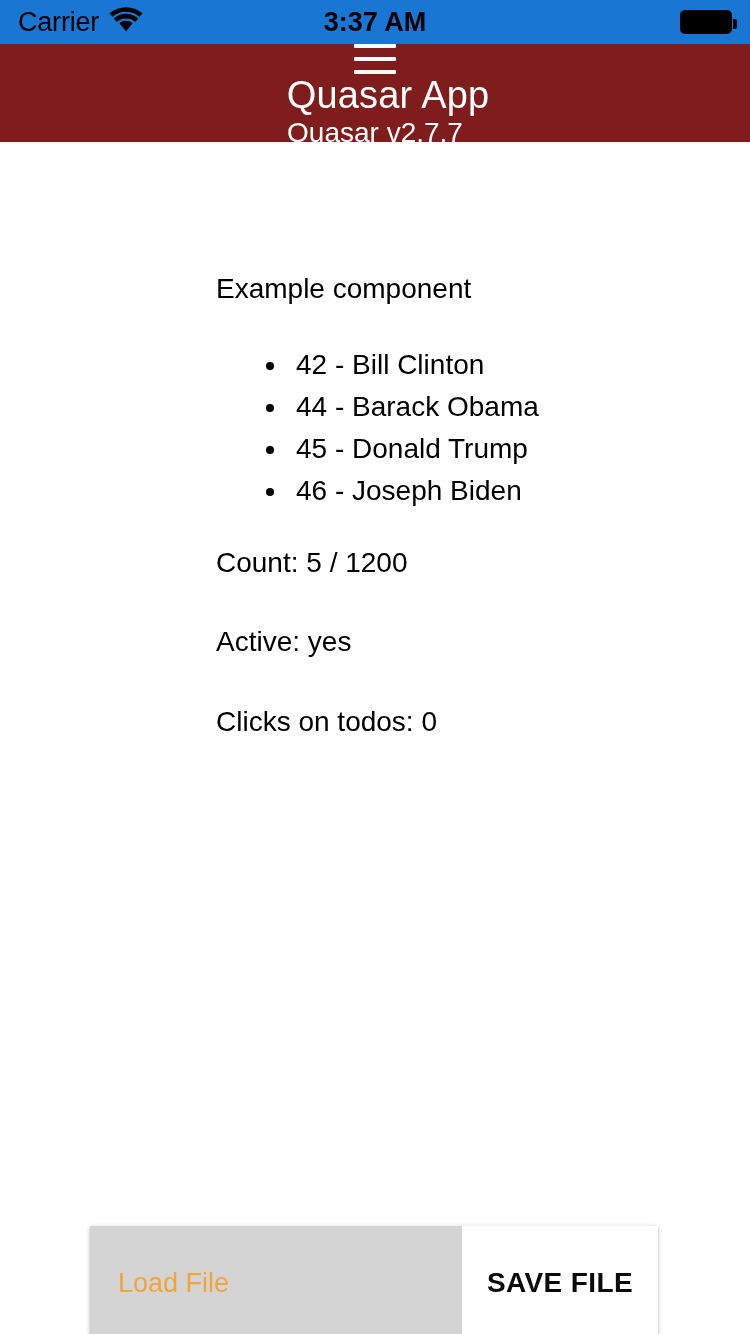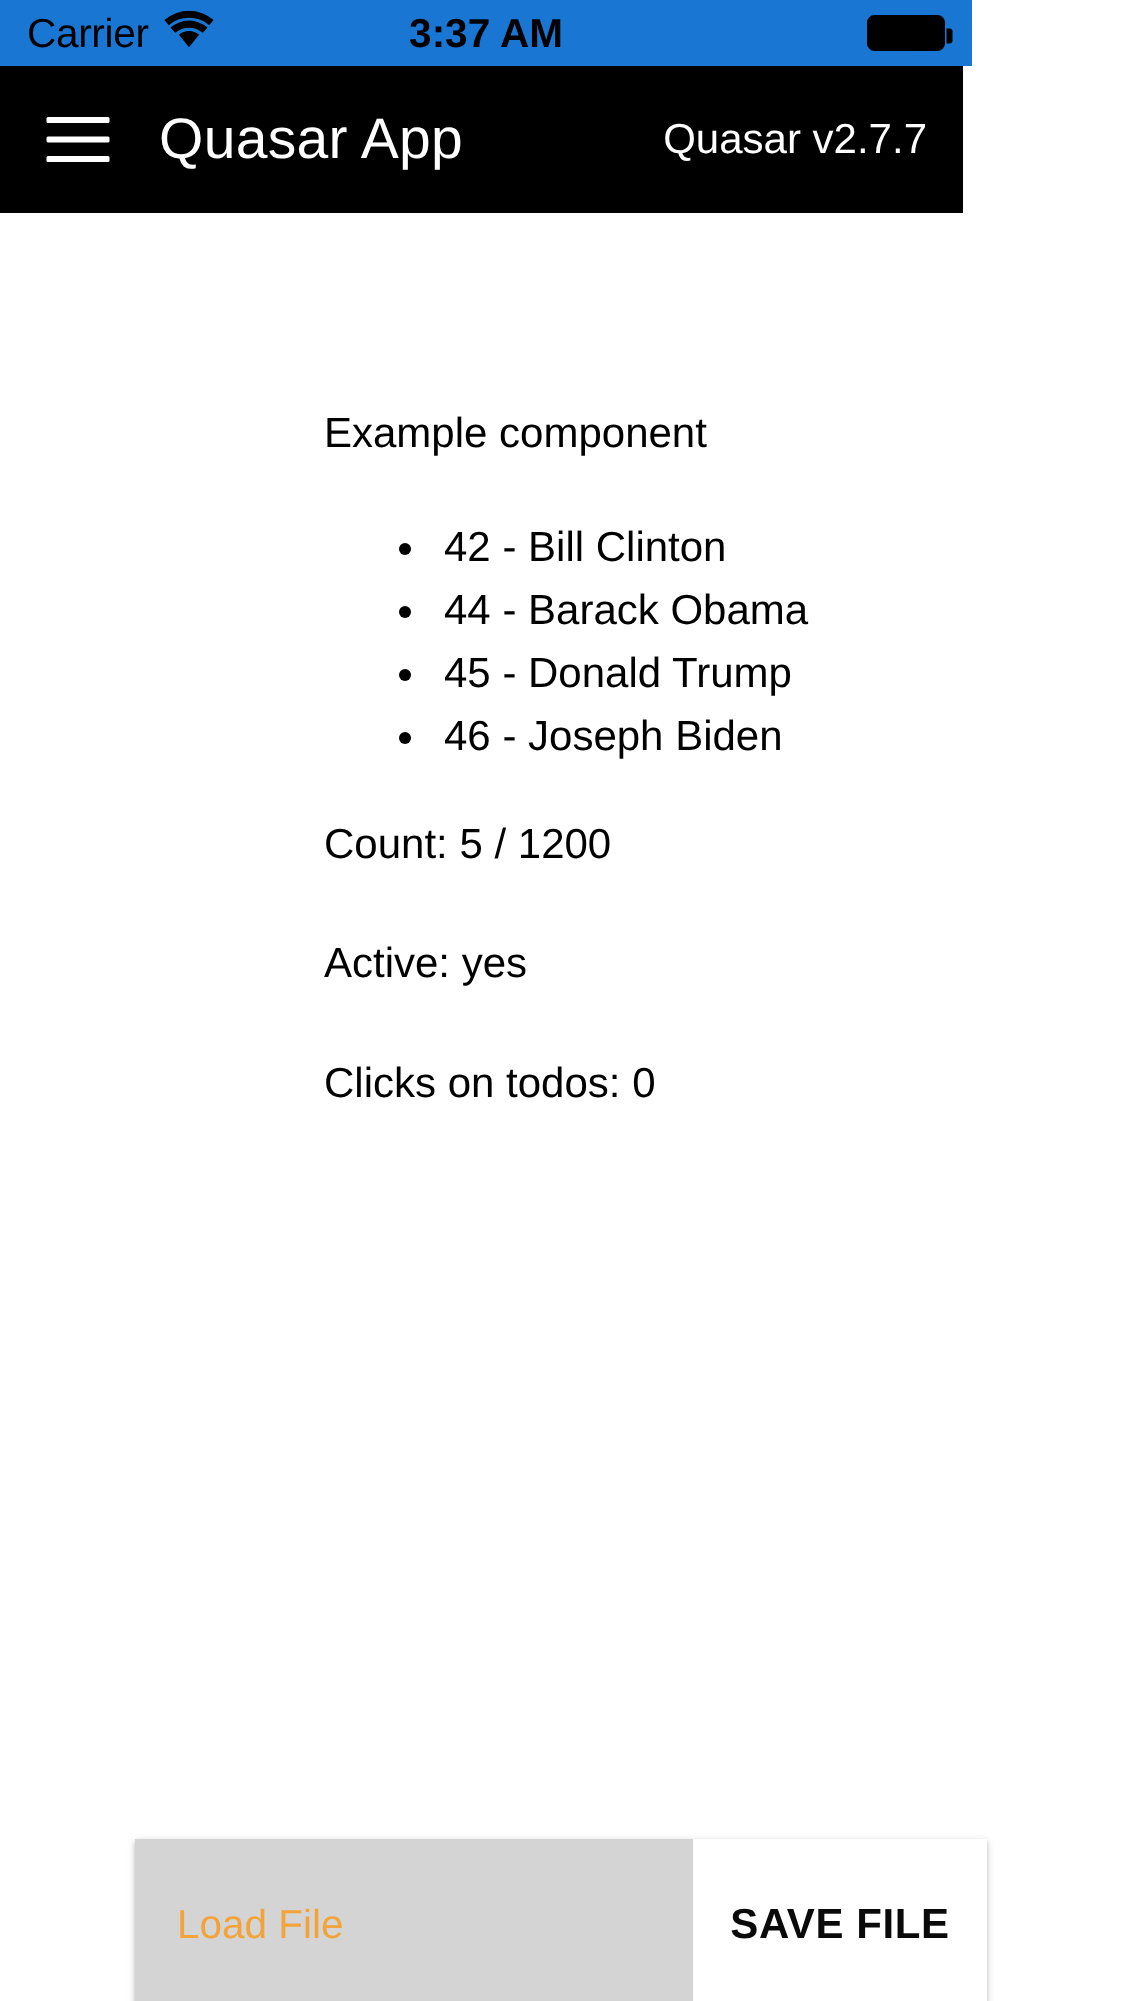--- a/index.html
+++ b/index.html
@@ -14,21 +14,21 @@
     position: relative;
     width: 750px;
     height: 1334px;
     background: #ffffff;
   }
 
   
   .status-bar {
     position: absolute;
     top: 0; left: 0;
-    width: 648px;
+    width: 750px;
     height: 44px;
     background: #1976d2;
     color: #000000;
     display: flex;
     align-items: center;
     padding: 0 18px;
   }
   .status-left {
     display: flex;
     align-items: center;
@@ -70,27 +70,28 @@
     width: 4px;
     height: 10px;
     background: #000;
     border-radius: 0 2px 2px 0;
   }
 
   
   .toolbar {
     position: absolute;
     top: 44px; left: 0;
-    width: 642px;
+    width: 750px;
     height: 98px;
-    background: #000000;
+    background: #7f1d1d;
     display: flex;
     align-items: center;
     padding: 0 24px;
     color: #ffffff;
+    flex-direction: column;
   }
   .menu-btn {
     width: 56px;
     height: 56px;
     display: flex;
     flex-direction: column;
     justify-content: center;
     align-items: center;
     gap: 9px;
     cursor: pointer;

